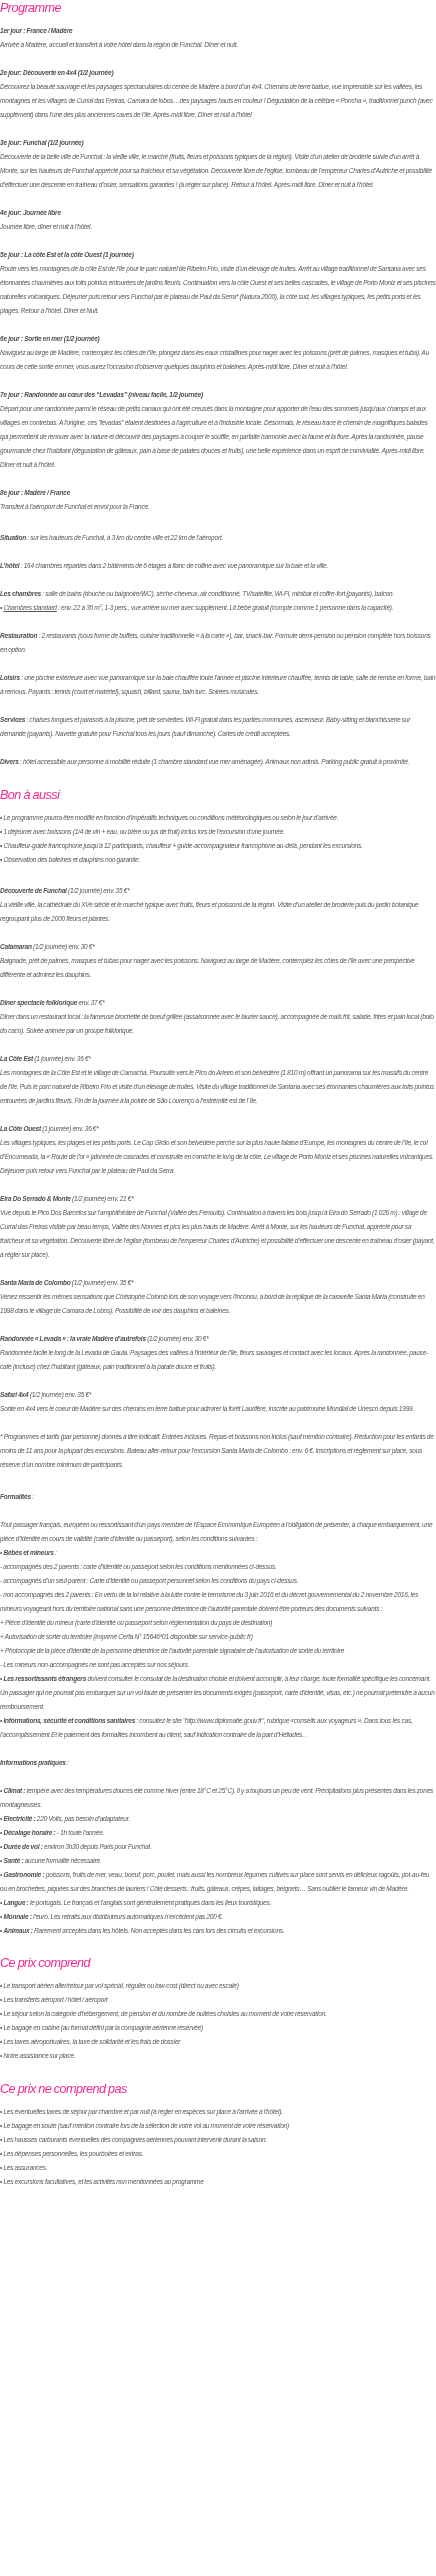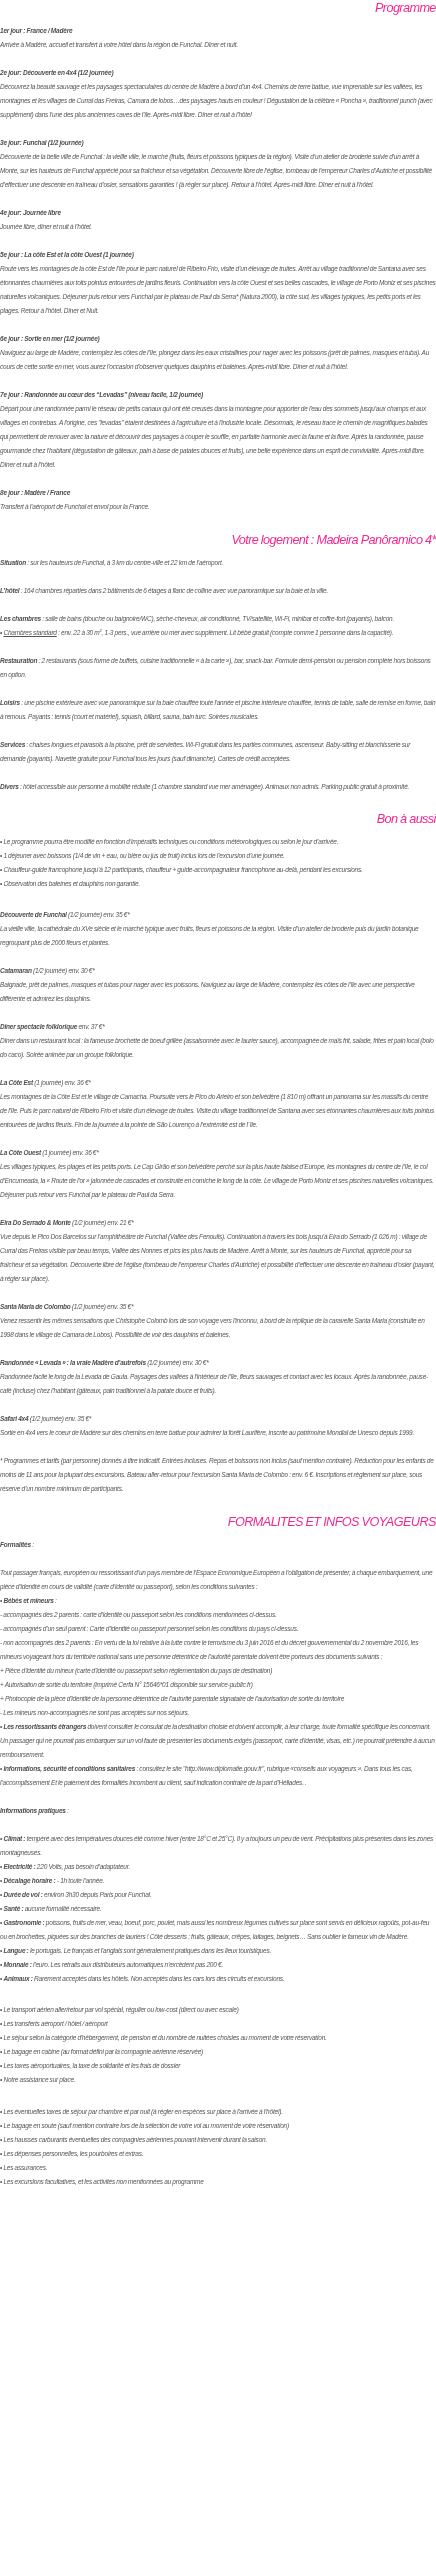--- a/index.html
+++ b/index.html
@@ -17,21 +17,20 @@
     h2.section-title {
       color: #f0298f;
       font-family: "Liberation Sans", sans-serif;
       font-style: italic;
       font-weight: normal;
       font-size: 12.7px;
       line-height: 15px;
       letter-spacing: -0.6px;
       margin: 0 0 8px 0;
       padding-top: 1.2px;
-      text-align: right;
     }
     .section { margin-bottom: 17.3px; }
     .block { margin: 0 0 14px 0; }
     .block.tight { margin-bottom: 0; }
     .heading { font-weight: bold; color: #4e4e4e; display: block; }
     .inline-heading { font-weight: bold; color: #4e4e4e; }
     p { margin: 0; }
     .u { text-decoration: underline; }
     .bullet::before { content: "\2022\00a0"; font-style: normal; }
     ul.plain { list-style: none; margin: 0; padding: 0; }
@@ -73,21 +72,20 @@
       <span class="heading">7e jour : Randonnée au cœur des “Levadas” (niveau facile, 1/2 journée)</span>
       <p>Départ pour une randonnée parmi le réseau de petits canaux qui ont été creusés dans la montagne pour apporter de l'eau des sommets jusqu'aux champs et aux villages en contrebas. A l'origine, ces "levadas" étaient destinées à l'agriculture et à l'industrie locale. Désormais, le réseau trace le chemin de magnifiques balades qui permettent de renouer avec la nature et découvrir des paysages à couper le souffle, en parfaite harmonie avec la faune et la flore. Après la randonnée, pause gourmande chez l’habitant (dégustation de gâteaux, pain à base de patates douces et fruits), une belle expérience dans un esprit de convivialité. Après-midi libre. Dîner et nuit à l’hôtel.</p>
     </div>
     <div class="block">
       <span class="heading">8e jour : Madère / France</span>
       <p>Transfert à l’aéroport de Funchal et envol pour la France.</p>
     </div>
   </section>
 
   <section class="section">
-    <h2 class="section-title">Votre logement : Madeira Panôramico 4*</h2>
     <p class="block"><span class="inline-heading">Situation</span><span> : sur les hauteurs de Funchal, à 3 km du centre-ville et 22 km de l’aéroport.</span></p>
     <p class="block"><span class="inline-heading">L’hôtel</span><span> : 164 chambres réparties dans 2 bâtiments de 6 étages à flanc de colline avec vue panoramique sur la baie et la ville.</span></p>
     <div class="block">
       <p><span class="inline-heading">Les chambres</span><span> : salle de bains (douche ou baignoire/WC), sèche-cheveux, air conditionné, TV/satellite, Wi-Fi, minibar et coffre-fort (payants), balcon.</span></p>
       <p class="bullet"><span class="u">Chambres standard</span><span> : env. 22 à 30 m</span><sup>2</sup><span>, 1-3 pers., vue arrière ou mer avec supplément. Lit bébé gratuit (compte comme 1 personne dans la capacité).</span></p>
     </div>
     <p class="block"><span class="inline-heading">Restauration</span><span> : 2 restaurants (sous forme de buffets, cuisine traditionnelle « à la carte »), bar, snack-bar. Formule demi-pension ou pension complète hors boissons en option.</span></p>
     <p class="block"><span class="inline-heading">Loisirs</span><span> : une piscine extérieure avec vue panoramique sur la baie chauffée toute l'année et piscine intérieure chauffée, tennis de table, salle de remise en forme, bain à remous. Payants : tennis (court et matériel), squash, billard, sauna, bain turc. Soirées musicales.</span></p>
     <p class="block"><span class="inline-heading">Services</span><span> : chaises longues et parasols à la piscine, prêt de serviettes. Wi-Fi gratuit dans les parties communes, ascenseur. Baby-sitting et blanchisserie sur demande (payants). Navette gratuite pour Funchal tous les jours (sauf dimanche). Cartes de crédit acceptées.</span></p>
     <p class="block"><span class="inline-heading">Divers</span><span> : hôtel accessible aux personne à mobilité réduite (1 chambre standard vue mer aménagée). Animaux non admis. Parking public gratuit à proximité.</span></p>
@@ -137,21 +135,20 @@
       <p>Randonnée facile le long de la Levada de Gaula. Paysages des vallées à l’intérieur de l’île, fleurs sauvages et contact avec les locaux. Après la randonnée, pause-café (incluse) chez l’habitant (gâteaux, pain traditionnel à la patate douce et fruits).</p>
     </div>
     <div class="block">
       <p><span class="inline-heading">Safari 4x4</span><span>  (1/2 journée) env. 35 €*</span></p>
       <p>Sortie en 4x4 vers le coeur de Madère sur des chemins en terre battue pour admirer la forêt Laurifère, inscrite au patrimoine Mondial de Unesco depuis 1999.</p>
     </div>
     <p class="block tight">* Programmes et tarifs (par personne) donnés à titre indicatif. Entrées incluses. Repas et boissons non inclus (sauf mention contraire). Réduction pour les enfants de moins de 11 ans pour la plupart des excursions. Bateau aller-retour pour l’excursion Santa Maria de Colombo : env. 6 €. Inscriptions et règlement sur place, sous réserve d’un nombre minimum de participants.</p>
   </section>
 
   <section class="section">
-    <h2 class="section-title">FORMALITES ET INFOS VOYAGEURS</h2>
     <p class="block"><span class="inline-heading">Formalités</span><span> :</span></p>
     <div class="block">
       <p>Tout passager français, européen ou ressortissant d’un pays membre de l’Espace Economique Européen a l’obligation de présenter, à chaque embarquement, une pièce d’identité en cours de validité (carte d’identité ou passeport), selon les conditions suivantes :</p>
       <p class="bullet"><span class="inline-heading">Bébés et mineurs</span><span> :</span></p>
       <p>- accompagnés des 2 parents : carte d’identité ou passeport selon les conditions mentionnées ci-dessus.</p>
       <p>- accompagnés d’un seul parent : Carte d’identité ou passeport personnel selon les conditions du pays ci-dessus.</p>
       <p>- non accompagnés des 2 parents : En vertu de la loi relative à la lutte contre le terrorisme du 3 juin 2016 et du décret gouvernemental du 2 novembre 2016, les mineurs voyageant hors du territoire national sans une personne détentrice de l’autorité parentale doivent être porteurs des documents suivants :</p>
       <p>+ Pièce d’identité du mineur (carte d’identité ou passeport selon règlementation du pays de destination)</p>
       <p>+ Autorisation de sortie du territoire (imprimé Cerfa N° 15646*01 disponible sur service-public.fr)</p>
       <p>+ Photocopie de la pièce d’identité de la personne détentrice de l’autorité parentale signataire de l’autorisation de sortie du territoire</p>
@@ -167,31 +164,33 @@
       <li class="bullet"><span class="inline-heading">Durée de vol :</span><span> environ 3h30 depuis Paris pour Funchal.</span></li>
       <li class="bullet"><span class="inline-heading">Santé :</span><span> aucune formalité nécessaire.</span></li>
       <li class="bullet"><span class="inline-heading">Gastronomie :</span><span> poissons, fruits de mer, veau, boeuf, porc, poulet, mais aussi les nombreux légumes cultivés sur place sont servis en délicieux ragoûts, pot-au-feu ou en brochettes, piquées sur des branches de lauriers ! Côté desserts : fruits, gâteaux, crêpes, laitages, beignets… Sans oublier le fameux vin de Madère.</span></li>
       <li class="bullet"><span class="inline-heading">Langue :</span><span> le portugais. Le français et l’anglais sont généralement pratiqués dans les lieux touristiques.</span></li>
       <li class="bullet"><span class="inline-heading">Monnaie :</span><span> l’euro. Les retraits aux distributeurs automatiques n’excèdent pas 200 €.</span></li>
       <li class="bullet"><span class="inline-heading">Animaux :</span><span> Rarement acceptés dans les hôtels. Non acceptés dans les cars lors des circuits et excursions.</span></li>
     </ul>
   </section>
 
   <section class="section">
+    <h2 class="section-title">Ce prix comprend</h2>
     <ul class="plain">
       <li class="bullet">Le transport aérien aller/retour par vol spécial, régulier ou low-cost (direct ou avec escale)</li>
       <li class="bullet">Les transferts aéroport / hôtel / aéroport</li>
       <li class="bullet">Le séjour selon la catégorie d'hébergement, de pension et du nombre de nuitées choisies au moment de votre réservation.</li>
       <li class="bullet">Le bagage en cabine (au format défini par la compagnie aérienne réservée)</li>
       <li class="bullet">Les taxes aéroportuaires, la taxe de solidarité et les frais de dossier</li>
       <li class="bullet">Notre assistance sur place.</li>
     </ul>
   </section>
 
   <section class="section">
+    <h2 class="section-title">Ce prix ne comprend pas</h2>
     <ul class="plain">
       <li class="bullet">Les éventuelles taxes de séjour par chambre et par nuit (à régler en espèces sur place à l'arrivée à l'hôtel).</li>
       <li class="bullet">Le bagage en soute (sauf mention contraire lors de la sélection de votre vol au moment de votre réservation)</li>
       <li class="bullet">Les hausses carburants éventuelles des compagnies aériennes pouvant intervenir durant la saison.</li>
       <li class="bullet">Les dépenses personnelles, les pourboires et extras.</li>
       <li class="bullet">Les assurances.</li>
       <li class="bullet">Les excursions facultatives, et les activités non mentionnées au programme</li>
     </ul>
   </section>
 

